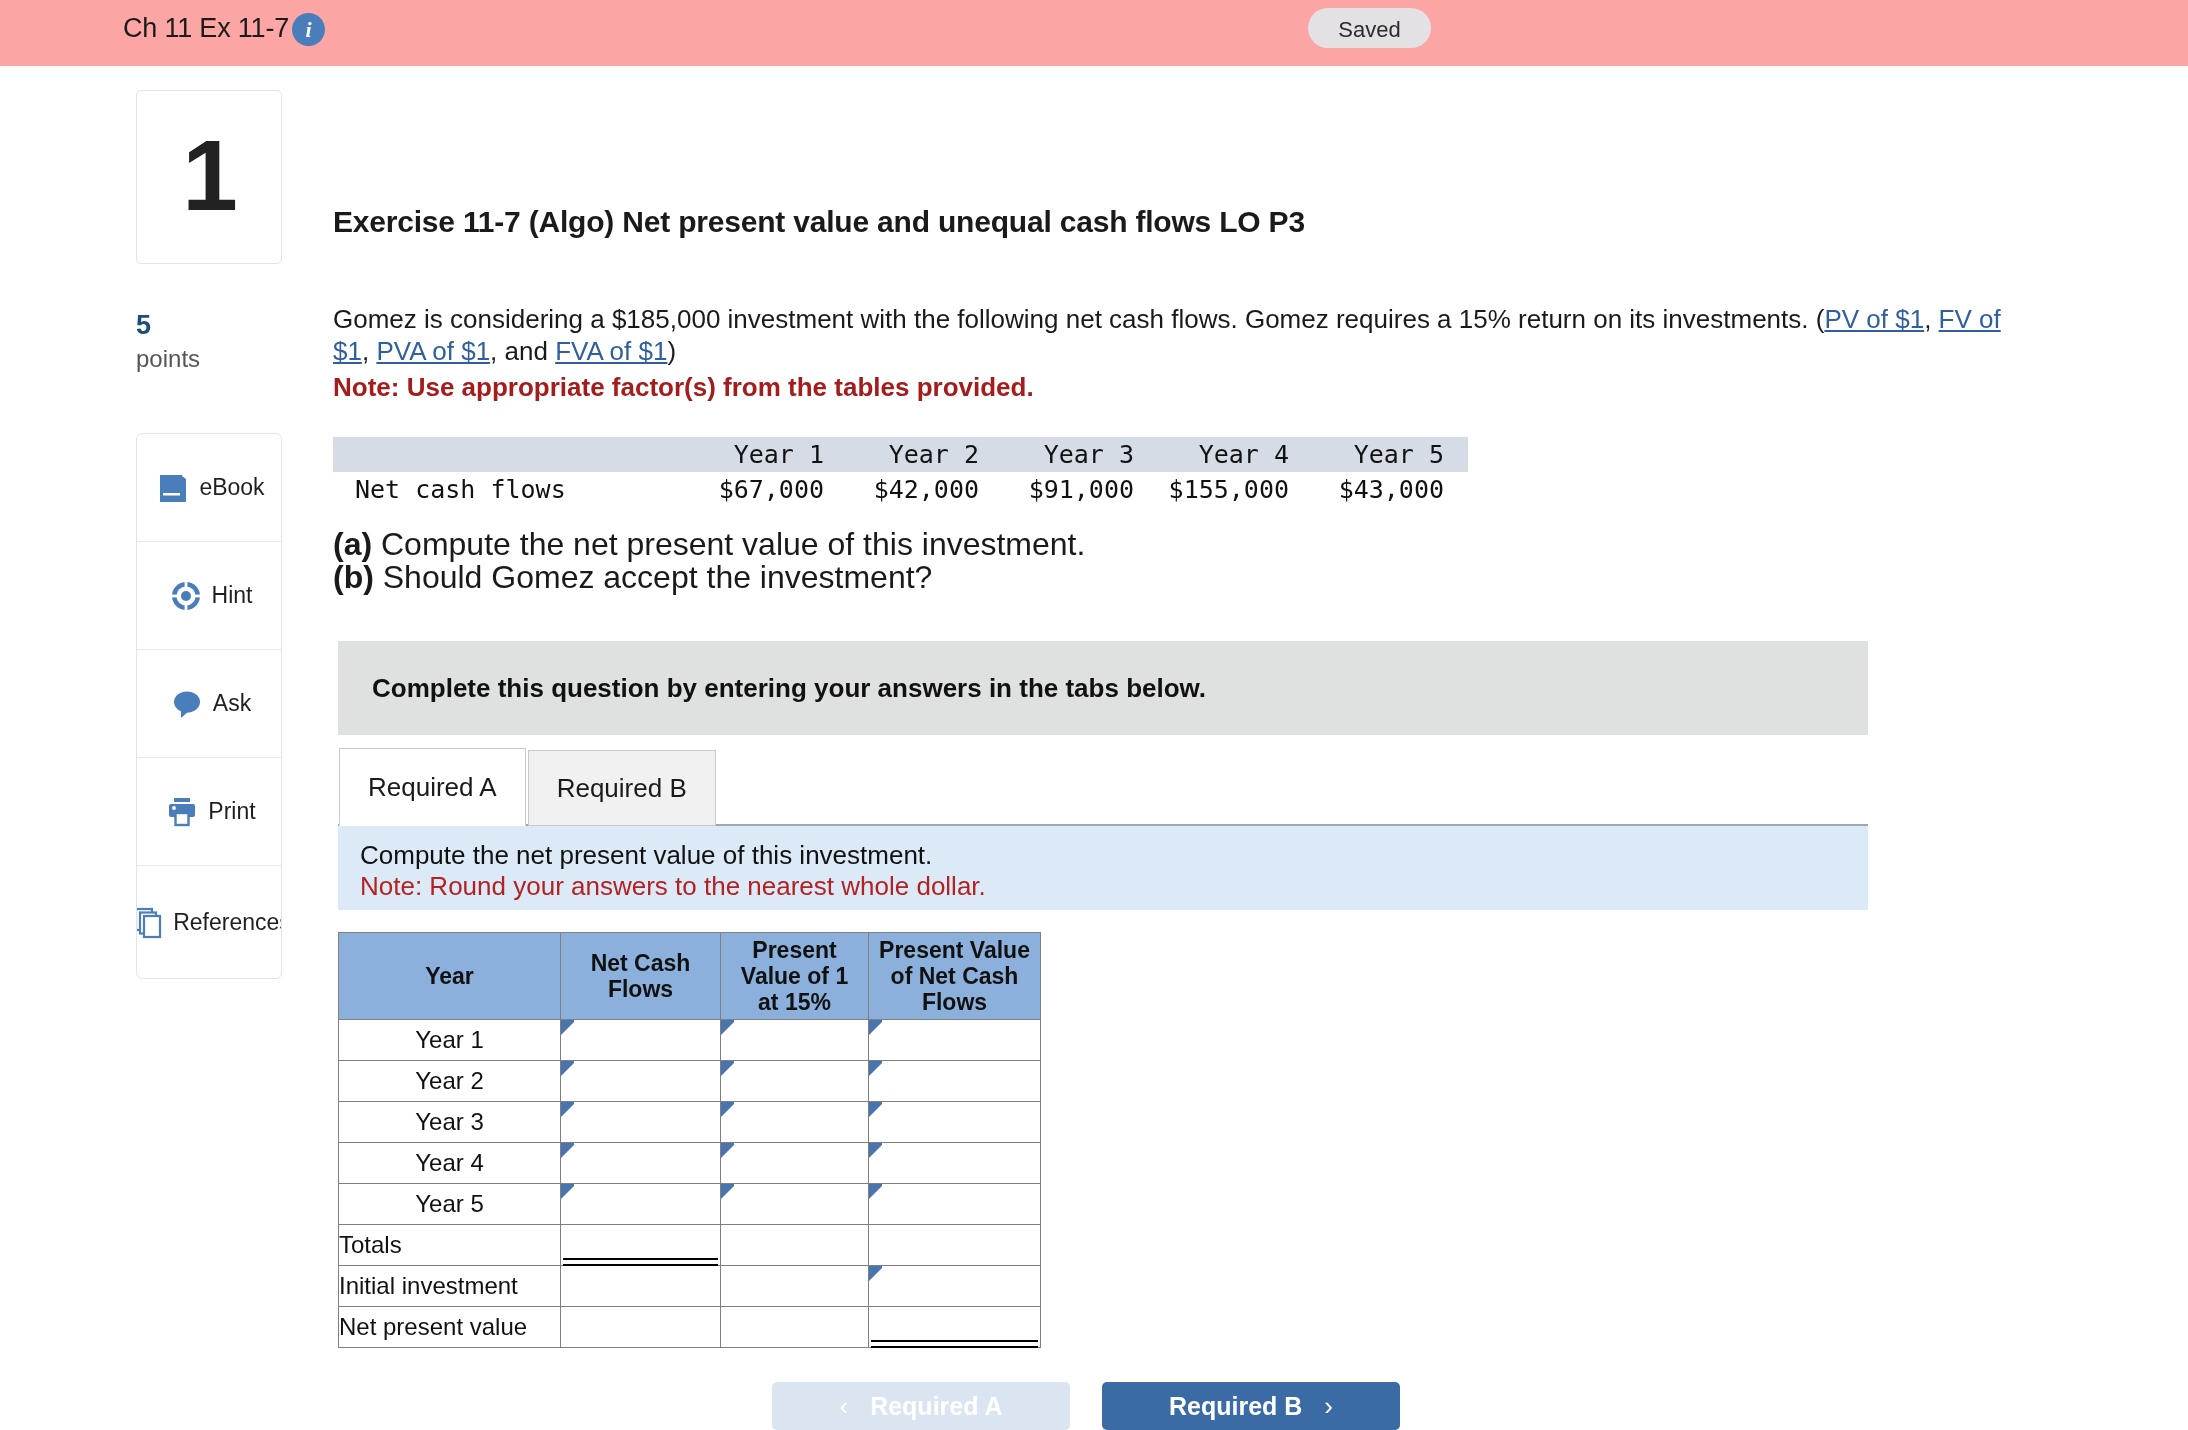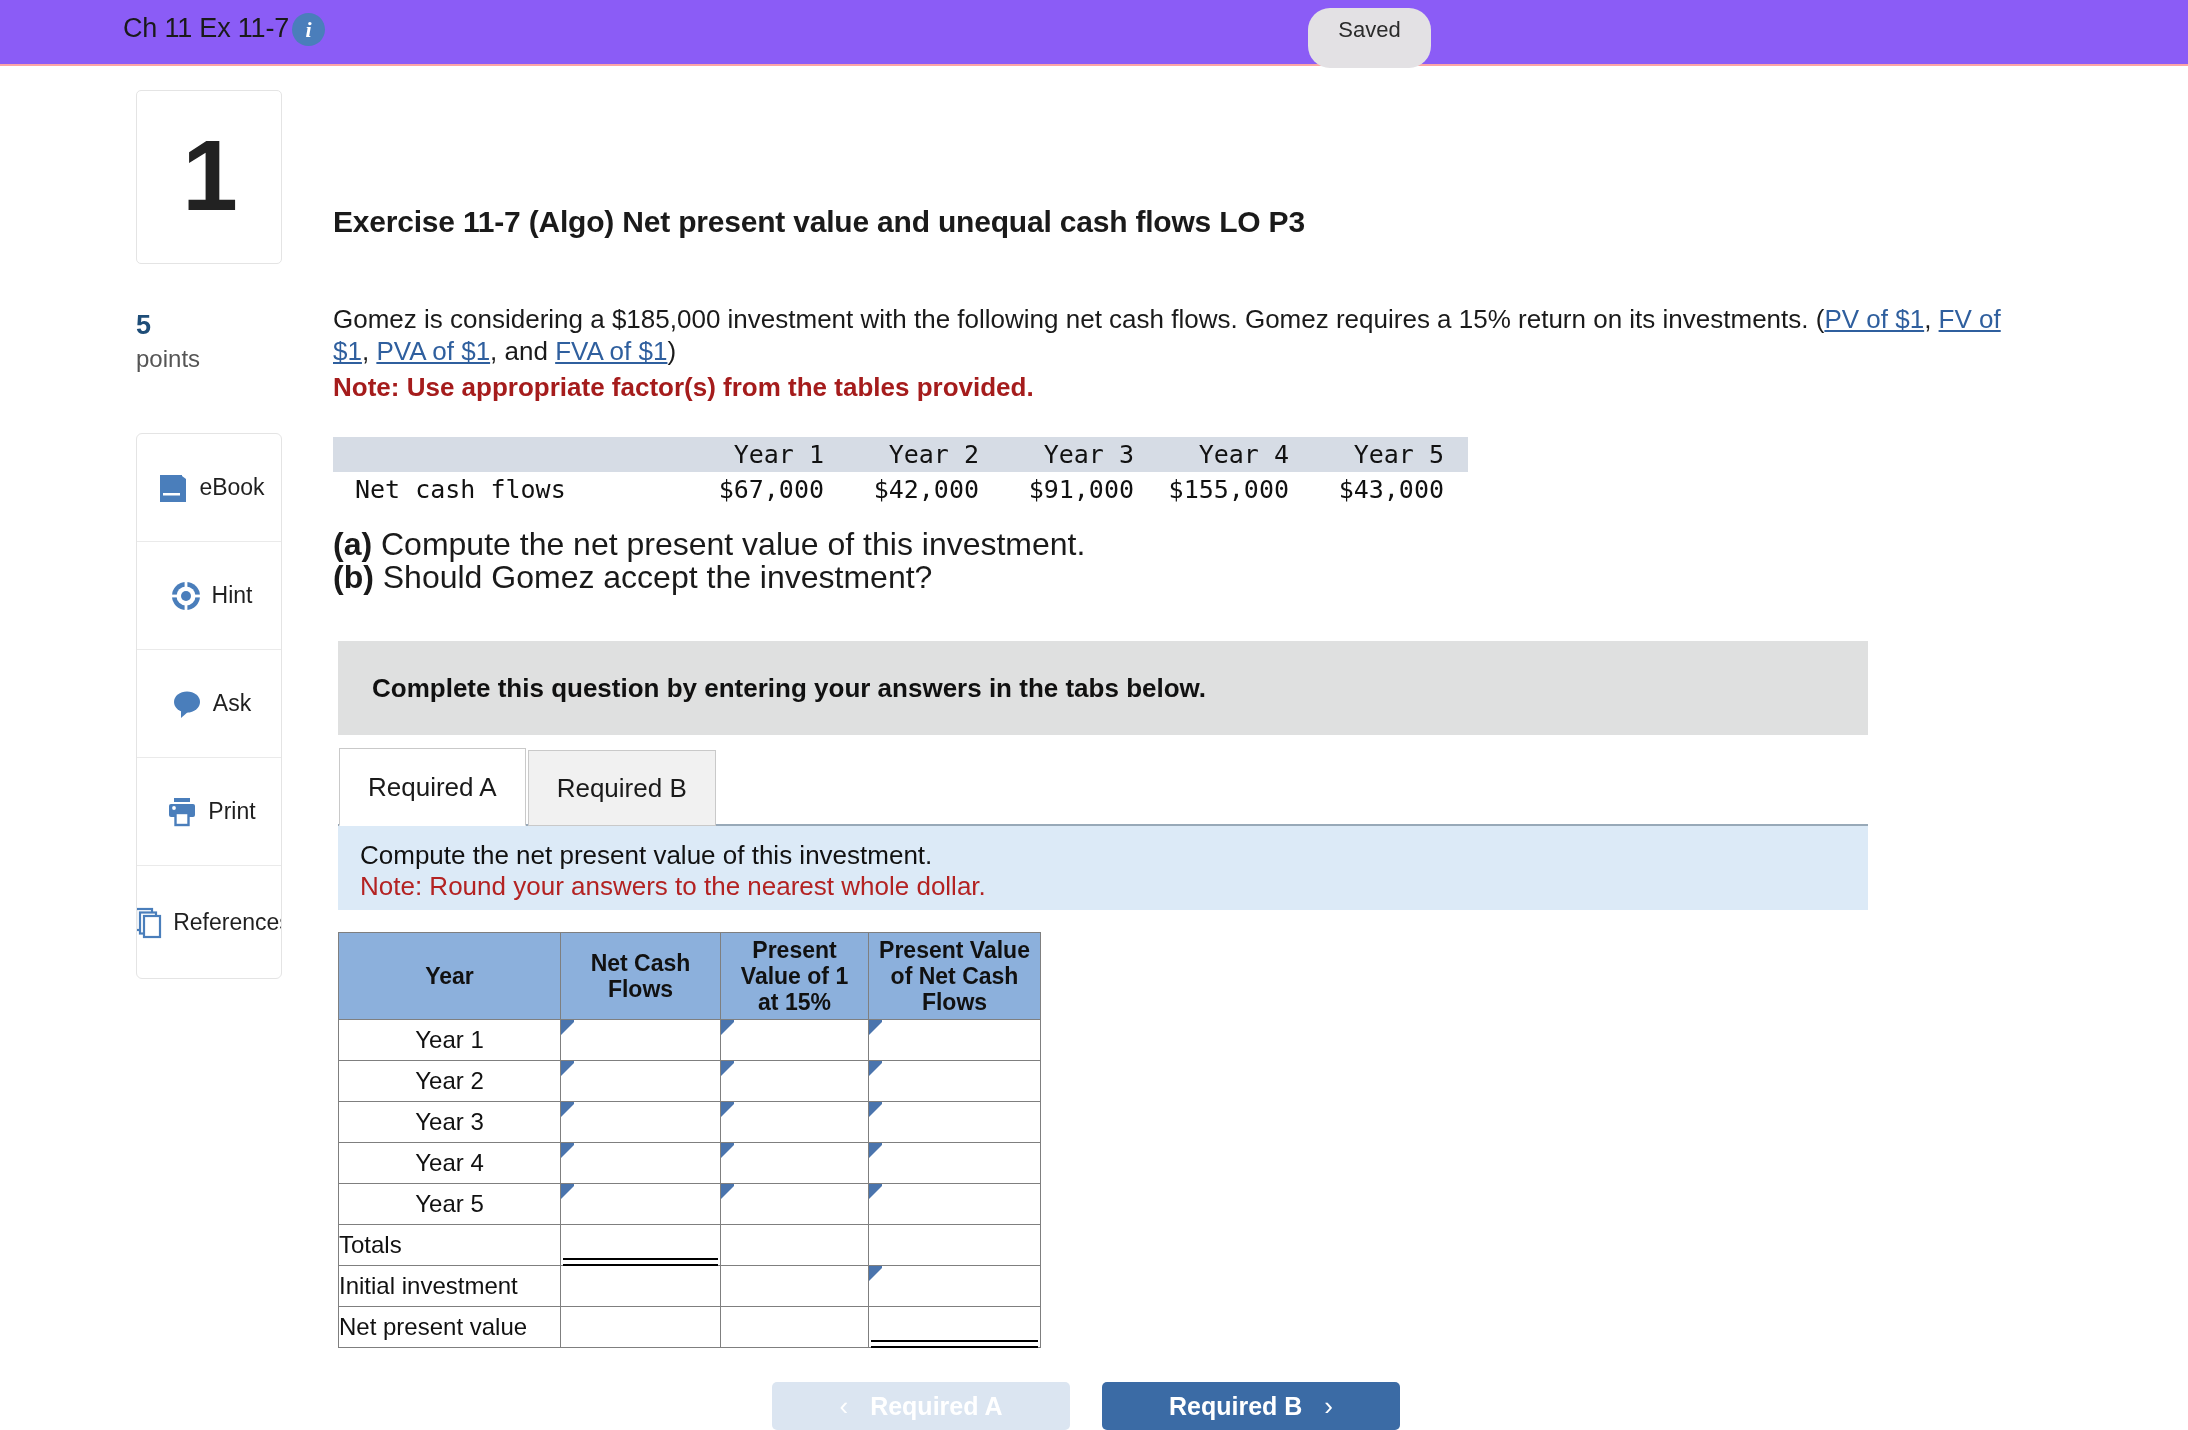--- a/index.html
+++ b/index.html
@@ -14,40 +14,40 @@
     position: relative;
     width: 2188px; height: 1430px;
     overflow: hidden;
     background: #ffffff;
   }
 
   
   .topbar {
     position: absolute; left: 0; top: 0;
     width: 2188px; height: 66px;
-    background: #8b5cf6;
+    background: #fca5a5;
     border-bottom: 2px solid #fca5a5;
   }
   .topbar-title {
     position: absolute; left: 123px; top: 13px;
     font-size: 27px; font-weight: 400; color: #1a1a1a;
     letter-spacing: -0.2px;
   }
   .info-icon {
     position: absolute; left: 292px; top: 13px;
     width: 33px; height: 33px; border-radius: 50%;
     background: #4a7ebb;
     color: #ffffff; font-size: 22px; font-weight: 700;
     font-family: "Liberation Serif", serif;
     text-align: center; line-height: 33px;
     font-style: italic;
   }
   .saved-badge {
     position: absolute; left: 1308px; top: 8px;
-    width: 123px; height: 60px; border-radius: 22px;
+    width: 123px; height: 40px; border-radius: 22px;
     background: #e3e1e4;
     color: #2b2b2b; font-size: 22px;
     text-align: center; line-height: 44px;
   }
 
   
   .qnum-box {
     position: absolute; left: 136px; top: 90px;
     width: 146px; height: 174px;
     border: 1px solid #e4e4e4; border-radius: 5px;

